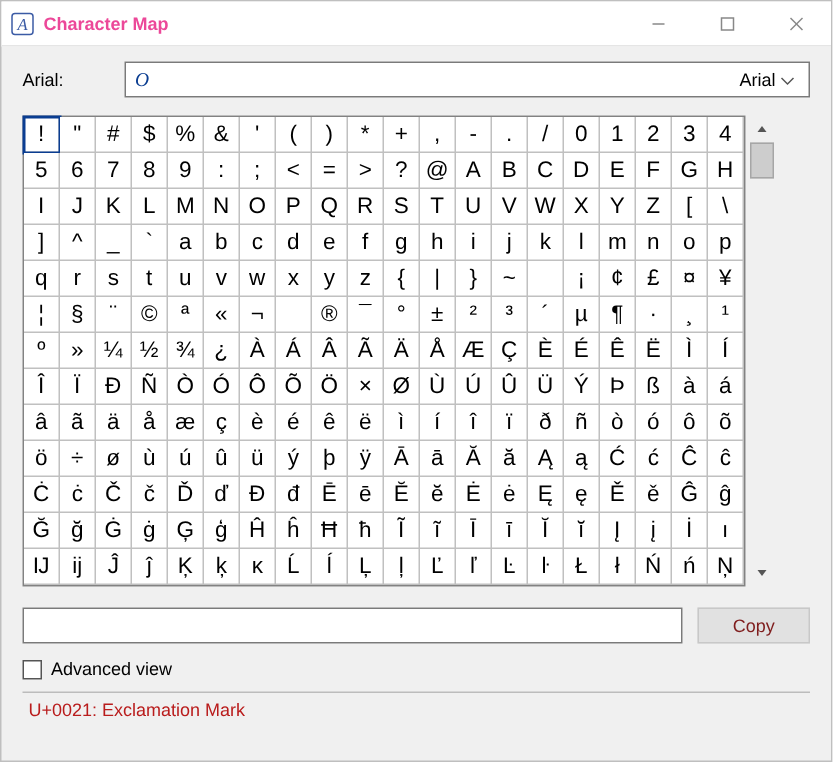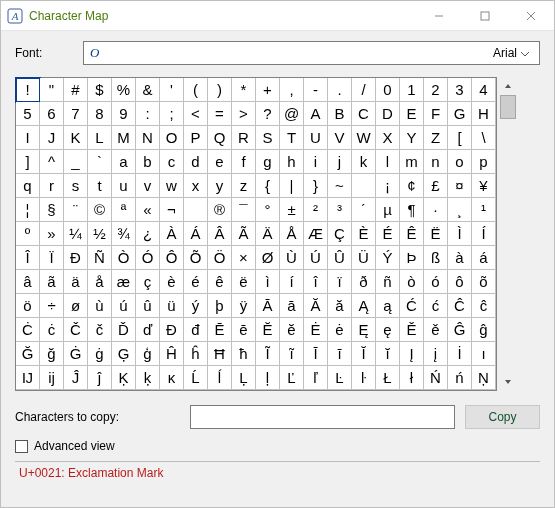--- a/index.html
+++ b/index.html
@@ -25,23 +25,24 @@
     align-items: center;
     padding-left: 6px;
     border-bottom: 1px solid #e5e5e5;
   }
   .titlebar .app-icon {
     width: 16px; height: 16px;
     margin-right: 6px;
     display:flex; align-items:center; justify-content:center;
   }
   .titlebar .title {
-    color: #4d7c0f;
+    color: #ec4899;
     font-size: 12px;
     flex: 0 0 auto;
+    font-weight: bold;
   }
   .titlebar .spacer { flex: 1; }
   .win-controls { display: flex; }
   .win-btn {
     width: 46px; height: 30px;
     display:flex; align-items:center; justify-content:center;
     color: #888;
   }
   .content {
     flex: 1;
@@ -115,21 +116,21 @@
   .scroll .track { flex:1; position:relative; }
   .scroll .thumb {
     position:absolute; top:0; left:1px; right:1px; height:24px;
     background:#cdcdcd; border:1px solid #a6a6a6;
   }
   .copy-row { display:flex; align-items:center; gap:10px; margin-top:6px;}
   .copy-row .clabel { width: 165px;}
   .copy-input {
     flex:1; height:24px; background:#fff; border:1px solid #7a7a7a;
   }
-  .action-btn.disabled { color:#14532d; background:#e1e1e1; border-color:#c8c8c8;}
+  .action-btn.disabled { color:#7f1d1d; background:#e1e1e1; border-color:#c8c8c8;}
   .adv-row { display:flex; align-items:center; gap:6px; margin-top:2px;}
   .checkbox {
     width:13px; height:13px; border:1px solid #555; background:#fff;
   }
   .status {
     border-top:1px solid #bcbcbc;
     padding:4px 4px 2px 4px;
     font-size:12px;
     color:#b91c1c;
   }
@@ -162,21 +163,21 @@
         <svg width="10" height="10">
             <line x1="1" y1="1" x2="9" y2="9" stroke="currentColor" stroke-width="1"></line>
             <line x1="9" y1="1" x2="1" y2="9" stroke="currentColor" stroke-width="1"></line>
           </svg>
       </div>
     </div>
   </div>
 
   <div class="content">
     <div class="row font-row">
-      <span class="label">Font:</span>
+      <span class="label">Arial:</span>
       <div class="font-select">
         <span class="font-icon">O</span>
         <span class="font-name">Arial</span>
         <span class="chev">
           <svg width="10" height="6">
               <path d="M1 1 L5 5 L9 1" fill="none" stroke="#555" stroke-width="1"></path>
             </svg>
         </span>
       </div>
     </div>
@@ -455,21 +456,20 @@
         </div>
         <div class="arrow">
           <svg width="8" height="6">
               <path d="M1 1 L7 1 L4 5 Z" fill="#555"></path>
             </svg>
         </div>
       </div>
     </div>
 
     <div class="copy-row">
-      <span class="clabel">Characters to copy:</span>
       <input class="copy-input" value="" style="">
       <div class="action-btn disabled">
         <span>Copy</span>
       </div>
     </div>
 
     <div class="adv-row">
       <span class="checkbox"></span>
       <span>Advanced view</span>
     </div>

